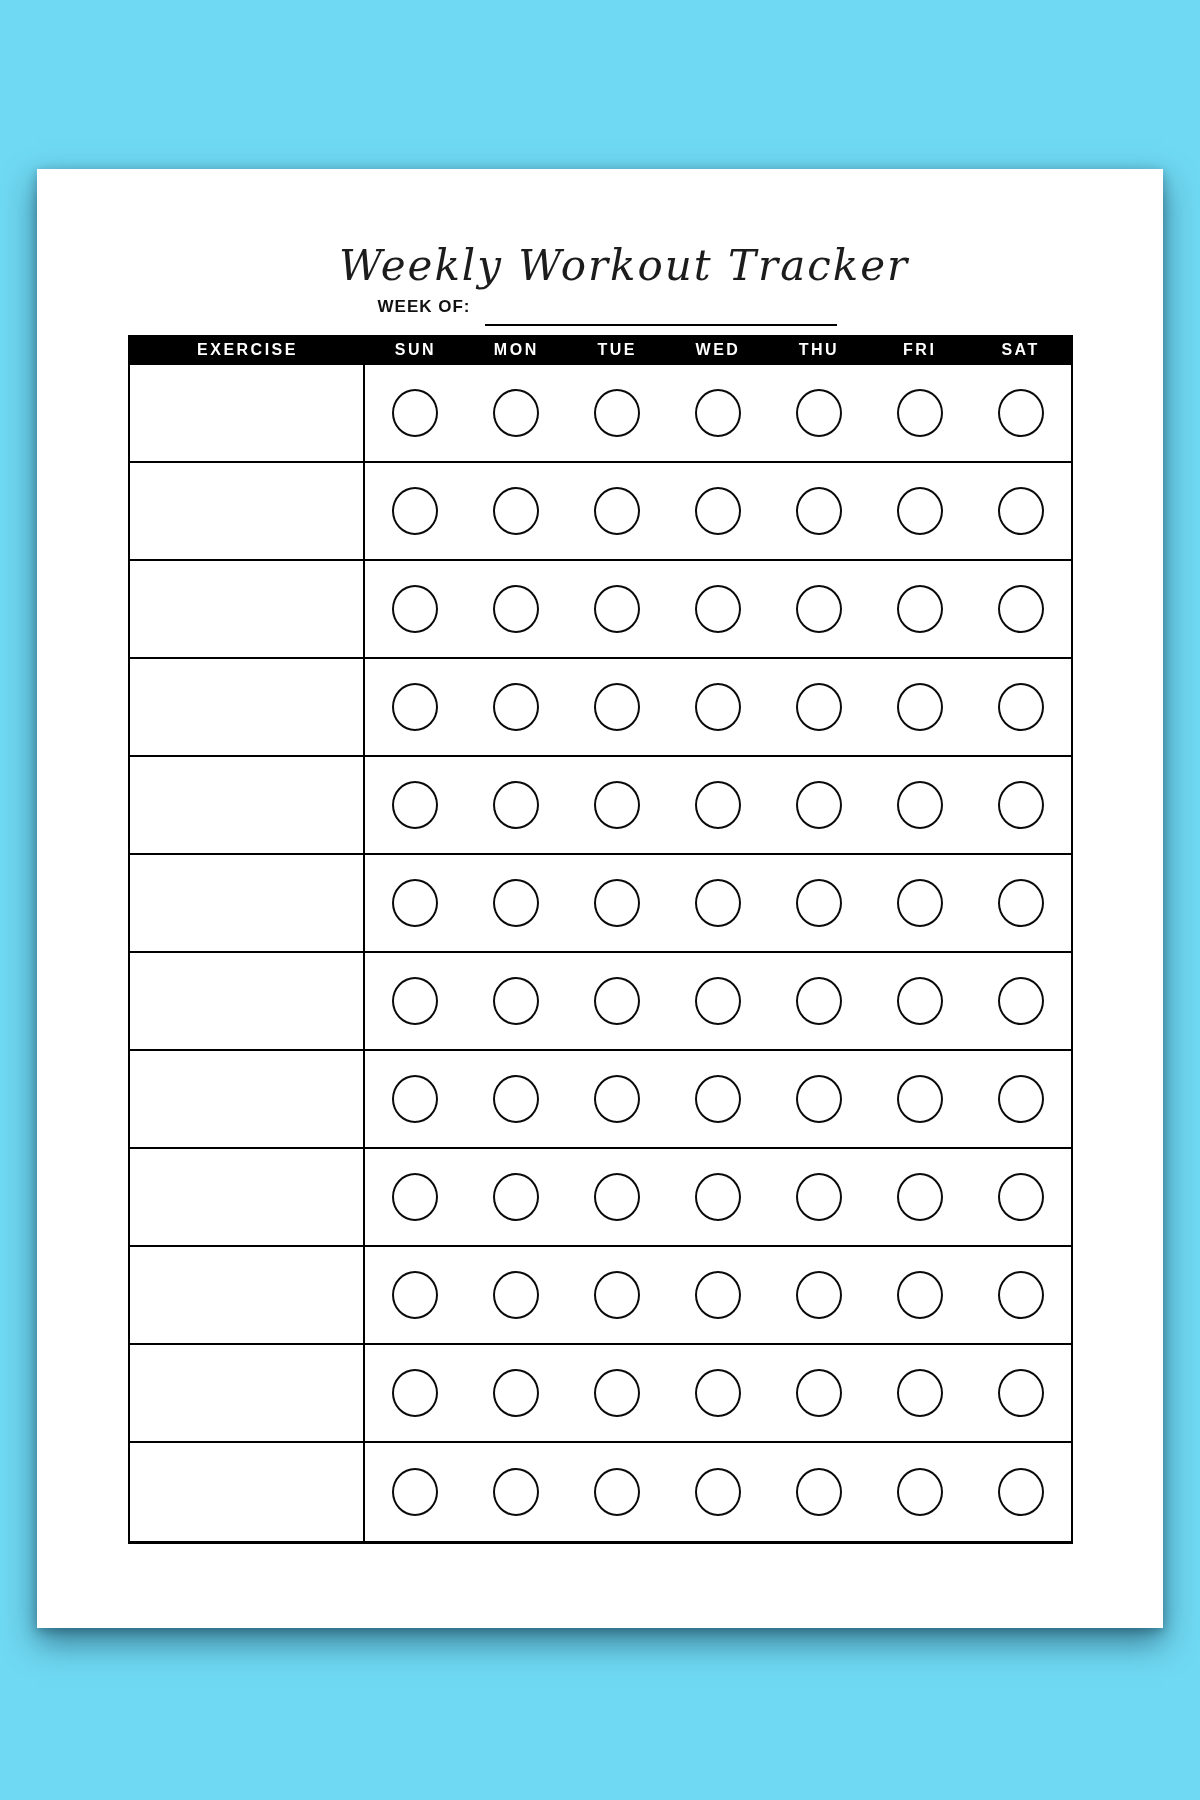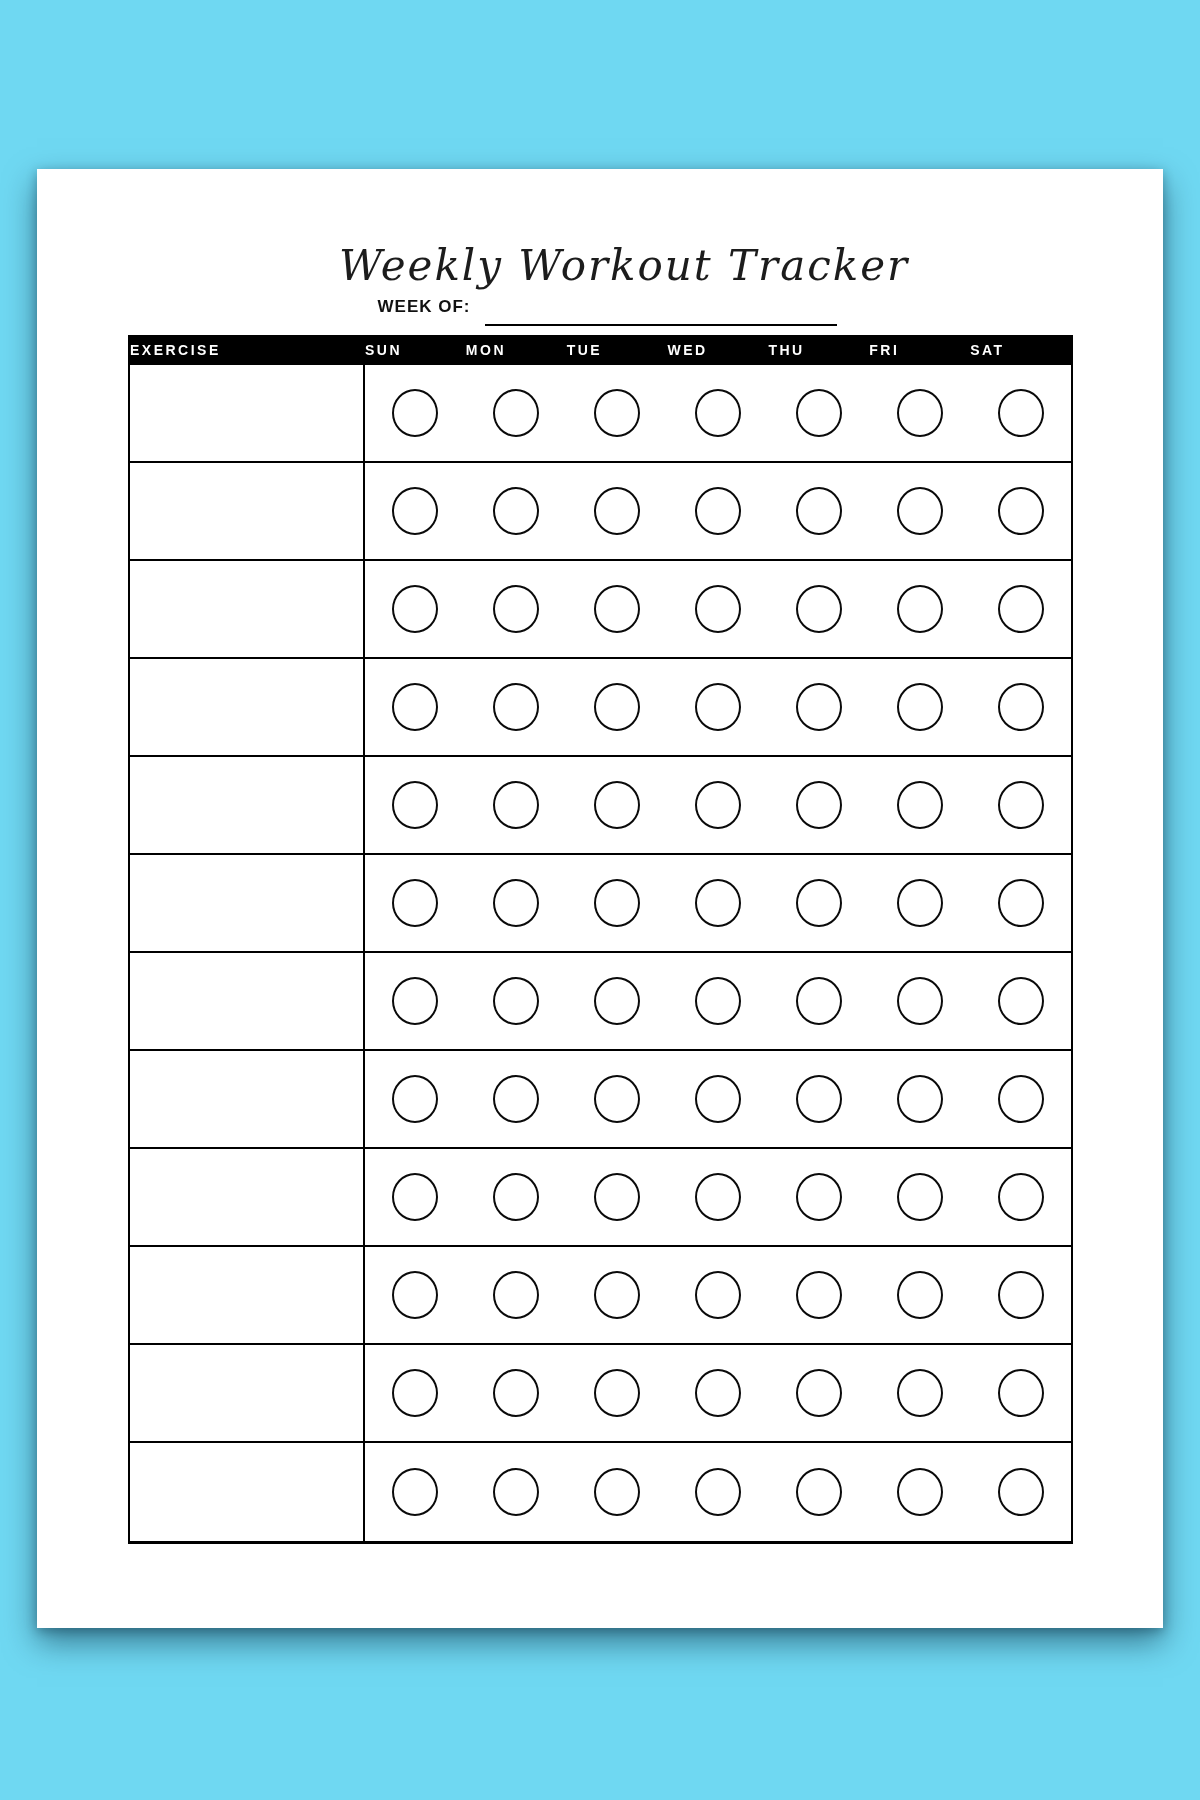--- a/index.html
+++ b/index.html
@@ -78,22 +78,23 @@
 
   .thead {
     display: grid;
     grid-template-columns: 235px repeat(7, 1fr);
     height: 30px;
     background: #000;
     color: #fff;
     align-items: center;
   }
   .th {
+    text-align: center;
     font-weight: 700;
-    font-size: 14px;
+    font-size: 16px;
     letter-spacing: 2.5px;
     white-space: nowrap;
   }
 
   .trow {
     display: grid;
     grid-template-columns: 235px repeat(7, 1fr);
     height: 98px;
     border-bottom: 2px solid #000;
   }

